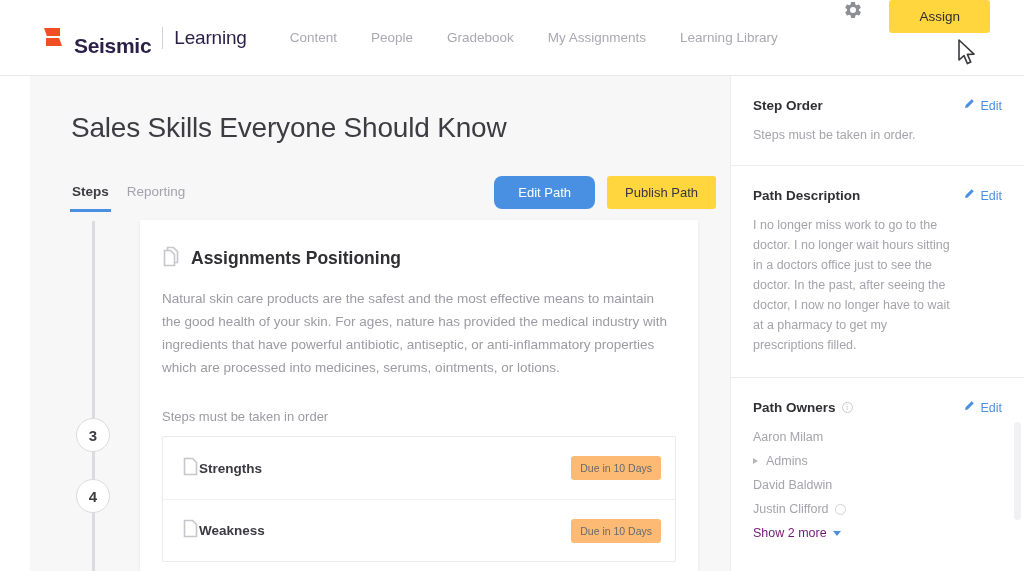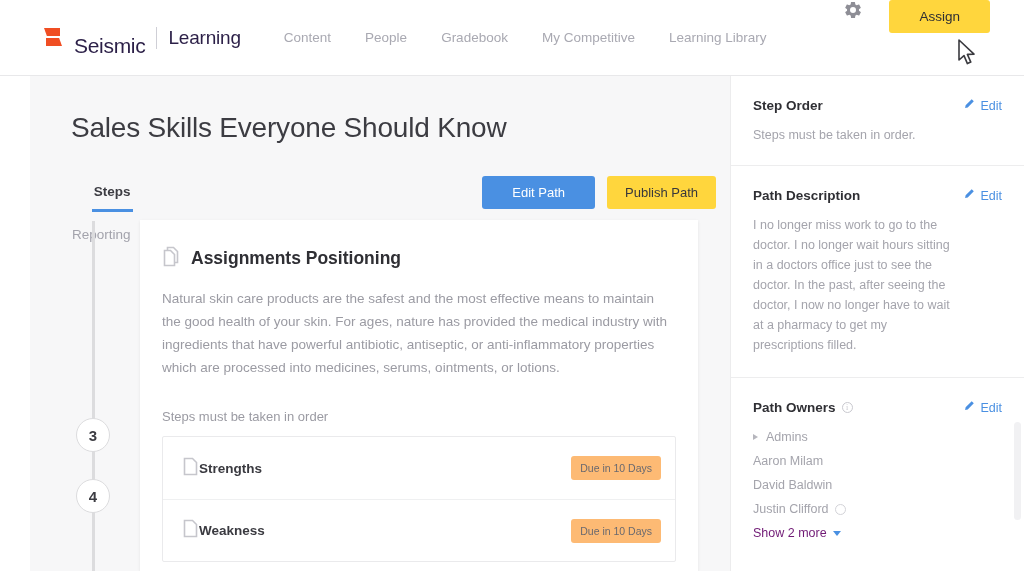--- a/index.html
+++ b/index.html
@@ -21,21 +21,21 @@
   .brand { display: flex; align-items: center; margin-left: 44px; }
   .logo-mark { width: 21px; height: 21px; position: relative; margin-right: 9px; }
   .logo-mark .s1, .logo-mark .s2 {
     position: absolute; background: #f04e23;
   }
   .logo-mark .s1 { left: 0; top: 1px; width: 16px; height: 8px;
     clip-path: polygon(0 0, 100% 0, 100% 100%, 18% 100%); }
   .logo-mark .s2 { left: 2px; top: 11px; width: 16px; height: 8px;
     clip-path: polygon(0 0, 82% 0, 100% 100%, 0 100%); }
   .brand-name {
-    font-size: 21px; font-weight: normal; color: #2b1f47; letter-spacing: -0.3px; margin-top: 16px;
+    font-size: 21px; font-weight: bold; color: #2b1f47; letter-spacing: -0.3px; margin-top: 16px;
   }
   .brand-divider {
     width: 1px; height: 22px; background: #cfcfd6; margin: 0 11px;
   }
   .brand-sub { font-size: 19px; color: #2b1f47; letter-spacing: -0.2px; }
 
   .nav { display: flex; align-items: center; margin-left: 26px; gap: 0; }
   .nav-item {
     font-size: 13.5px; color: #a9a9b2; padding: 0 17px; cursor: pointer;
     white-space: nowrap;
@@ -70,37 +70,37 @@
   }
 
   
   .page-title {
     position: absolute; left: 41px; top: 36px;
     font-size: 28px; color: #3c3c42; font-weight: normal; letter-spacing: -0.2px;
     white-space: nowrap;
   }
   .tabs {
     position: absolute; left: 42px; top: 108px;
-    display: flex; align-items: flex-end; gap: 18px; flex-direction: column;
+    display: flex; align-items: flex-end; gap: 18px;
   }
   .tab {
     font-size: 13.5px; color: #a3a3ac; padding-bottom: 10px; cursor: pointer;
     position: relative;
   }
   .tab.active { color: #3c3c42; font-weight: bold; }
   .tab.active::after {
     content: ""; position: absolute; left: -2px; right: -2px; bottom: -3px;
     height: 3px; background: #4a90e2;
   }
   .path-btns {
     position: absolute; right: 14px; top: 100px; display: flex; gap: 12px;
   }
   .btn-edit-path {
     background: #4a90e2; color: #ffffff; font-size: 13px;
-    border: none; border-radius: 3px; padding: 9px 30px; cursor: pointer;
+    border: none; border-radius: 8px; padding: 9px 24px; cursor: pointer;
   }
   .btn-publish-path {
     background: #ffd63d; color: #37373c; font-size: 13px;
     border: none; border-radius: 3px; padding: 9px 18px; cursor: pointer;
   }
 
   
   .timeline {
     position: absolute; left: 62px; top: 145px; width: 3px; height: 350px;
     background: #dcdcde;
@@ -222,21 +222,21 @@
       </span>
       <span class="brand-name">Seismic</span>
       <span class="brand-divider"></span>
       <span class="brand-sub">Learning</span>
     </div>
 
     <div class="nav">
       <div class="nav-item">Content</div>
       <div class="nav-item">People</div>
       <div class="nav-item">Gradebook</div>
-      <div class="nav-item">My Competitive</div>
+      <div class="nav-item">My Assignments</div>
       <div class="nav-item">Learning Library</div>
     </div>
 
     <div class="topbar-right">
       <span class="gear">
         <svg viewBox="0 0 24 24" width="20" height="20" fill="#8e8e96">
           <path d="M19.14 12.94a7.07 7.07 0 0 0 .06-.94 7.07 7.07 0 0 0-.06-.94l2.03-1.58a.5.5 0 0 0 .12-.62l-1.92-3.32a.5.5 0 0 0-.6-.22l-2.39.96a7.2 7.2 0 0 0-1.62-.94l-.36-2.54a.5.5 0 0 0-.5-.42h-3.84a.5.5 0 0 0-.5.42l-.36 2.54c-.58.24-1.12.56-1.62.94l-2.39-.96a.5.5 0 0 0-.6.22L2.74 8.86a.5.5 0 0 0 .12.62l2.03 1.58c-.04.3-.06.62-.06.94s.02.64.06.94l-2.03 1.58a.5.5 0 0 0-.12.62l1.92 3.32c.12.22.38.3.6.22l2.39-.96c.5.38 1.04.7 1.62.94l.36 2.54c.04.24.25.42.5.42h3.84c.25 0 .46-.18.5-.42l.36-2.54c.58-.24 1.12-.56 1.62-.94l2.39.96c.22.08.48 0 .6-.22l1.92-3.32a.5.5 0 0 0-.12-.62l-2.03-1.58zM12 15.6A3.6 3.6 0 1 1 12 8.4a3.6 3.6 0 0 1 0 7.2z"></path>
         </svg>
       </span>
       <button class="assign-btn">Assign</button>
@@ -343,25 +343,25 @@
               <svg width="12" height="12" viewBox="0 0 16 16" fill="#4a90e2">
                 <path d="M11.6 1.6l2.8 2.8-8.1 8.1-3.5.7.7-3.5 8.1-8.1z"></path>
               </svg>
             </span>
             <span>Edit</span>
           </span>
         </div>
 
         <div class="owner-list">
           <div class="owner-row">
+            <span>Aaron Milam</span>
+          </div>
+          <div class="owner-row">
             <span class="caret"></span>
             <span>Admins</span>
-          </div>
-          <div class="owner-row">
-            <span>Aaron Milam</span>
           </div>
           <div class="owner-row">
             <span>David Baldwin</span>
           </div>
           <div class="owner-row">
             <span>Justin Clifford</span>
             <span class="owner-badge"></span>
           </div>
           <div class="show-more">
             <span>Show 2 more</span>

